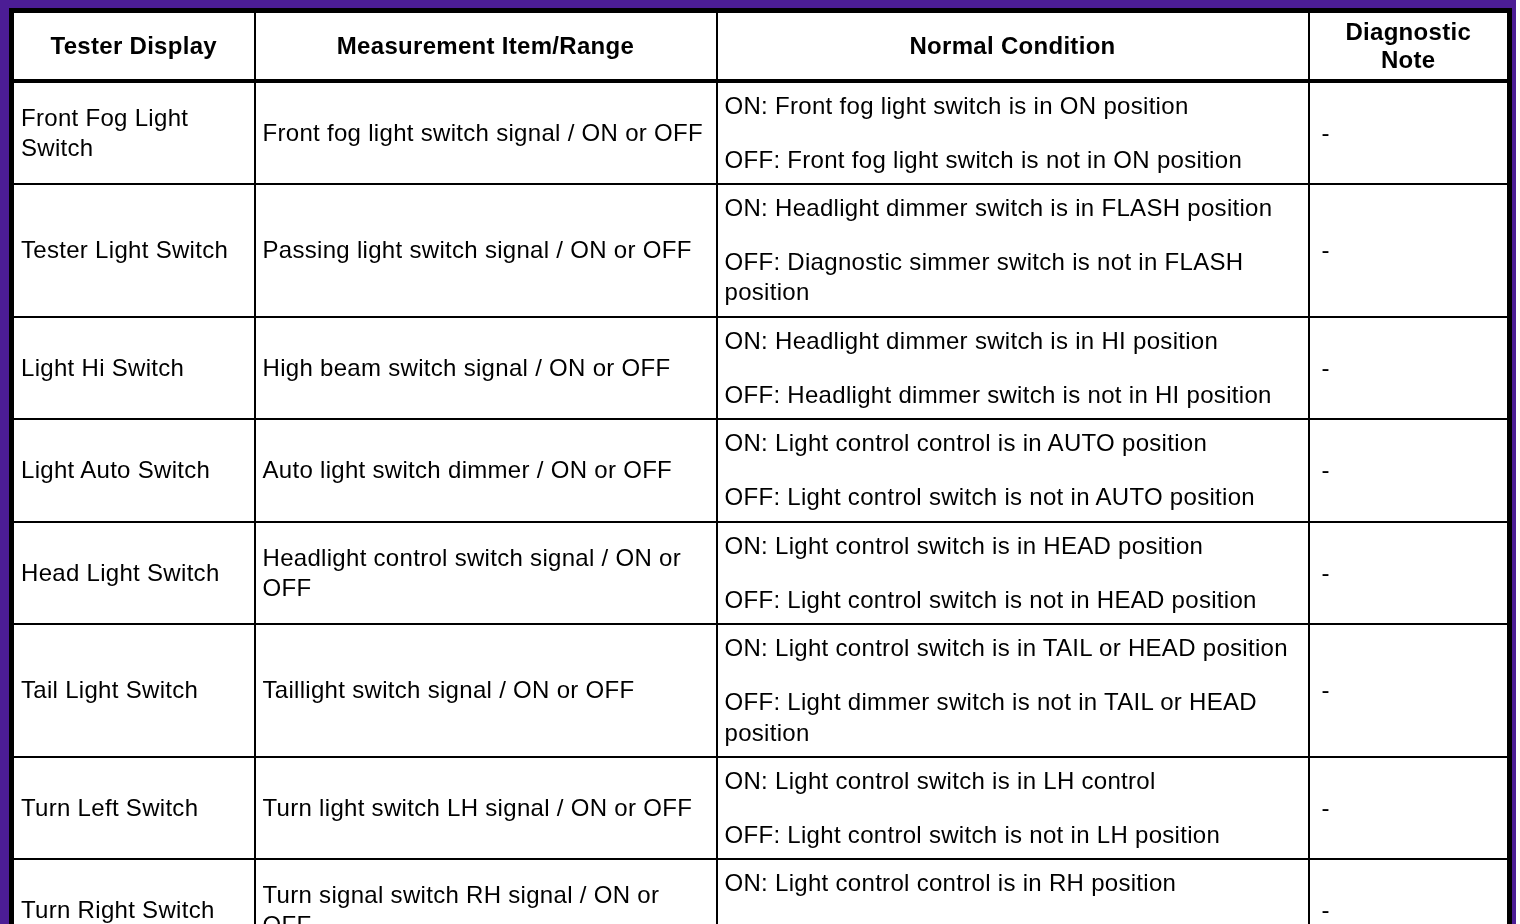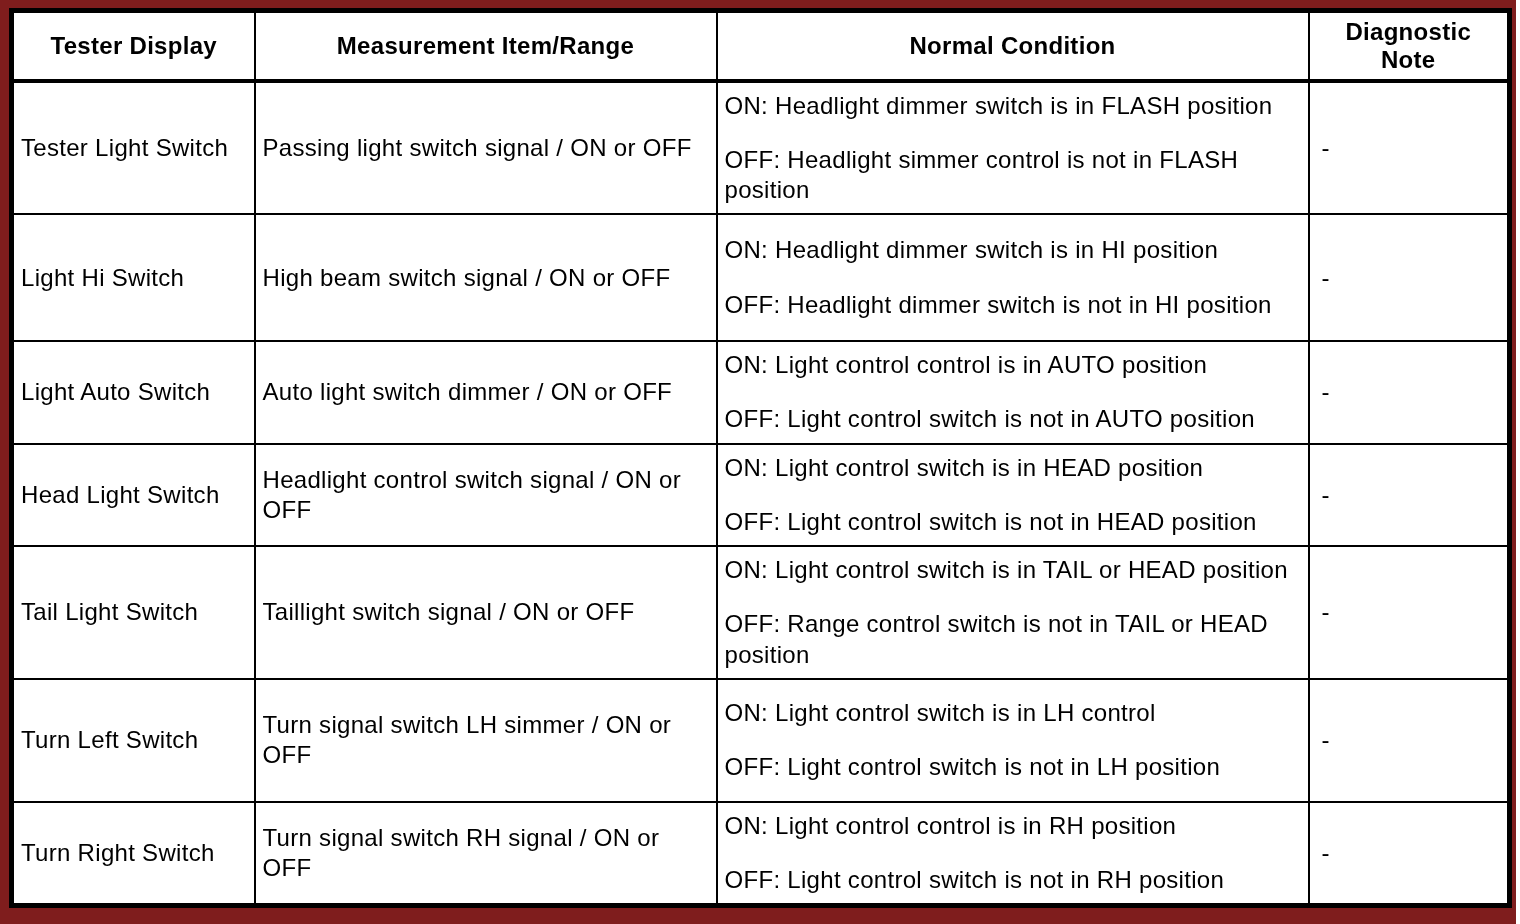--- a/index.html
+++ b/index.html
@@ -8,21 +8,21 @@
     background: #ffffff;
     width: 1520px;
     height: 924px;
     overflow: hidden;
   }
   .page {
     box-sizing: border-box;
     width: 1516px;
     height: 924px;
     padding: 8px 9px;
-    background: #7f1d1d;
+    background: #4c1d95;
   }
   table.diag {
     border-collapse: collapse;
     table-layout: fixed;
     width: 1502px;
     border: 5px solid #000000;
     font-family: "Liberation Sans", sans-serif;
     font-size: 24px;
     letter-spacing: 0.3px;
     color: #000000;
@@ -74,25 +74,34 @@
     <thead>
       <tr>
         <th>Tester Display</th>
         <th>Measurement Item/Range</th>
         <th>Normal Condition</th>
         <th class="note-h">Diagnostic Note</th>
       </tr>
     </thead>
     <tbody>
       <tr>
+        <td>Front Fog Light Switch</td>
+        <td>Front fog light switch signal / ON or OFF</td>
+        <td class="cond">
+          <div class="on">ON: Front fog light switch is in ON position</div>
+          <div class="off">OFF: Front fog light switch is not in ON position</div>
+        </td>
+        <td class="note">-</td>
+      </tr>
+      <tr>
         <td>Tester Light Switch</td>
         <td>Passing light switch signal / ON or OFF</td>
         <td class="cond">
           <div class="on">ON: Headlight dimmer switch is in FLASH position</div>
-          <div class="off">OFF: Headlight simmer control is not in FLASH position</div>
+          <div class="off">OFF: Diagnostic simmer switch is not in FLASH position</div>
         </td>
         <td class="note">-</td>
       </tr>
       <tr>
         <td>Light Hi Switch</td>
         <td>High beam switch signal / ON or OFF</td>
         <td class="cond">
           <div class="on">ON: Headlight dimmer switch is in HI position</div>
           <div class="off">OFF: Headlight dimmer switch is not in HI position</div>
         </td>
@@ -114,27 +123,27 @@
           <div class="on">ON: Light control switch is in HEAD position</div>
           <div class="off">OFF: Light control switch is not in HEAD position</div>
         </td>
         <td class="note">-</td>
       </tr>
       <tr>
         <td>Tail Light Switch</td>
         <td>Taillight switch signal / ON or OFF</td>
         <td class="cond">
           <div class="on">ON: Light control switch is in TAIL or HEAD position</div>
-          <div class="off">OFF: Range control switch is not in TAIL or HEAD position</div>
+          <div class="off">OFF: Light dimmer switch is not in TAIL or HEAD position</div>
         </td>
         <td class="note">-</td>
       </tr>
       <tr>
         <td>Turn Left Switch</td>
-        <td>Turn signal switch LH simmer / ON or OFF</td>
+        <td>Turn light switch LH signal / ON or OFF</td>
         <td class="cond">
           <div class="on">ON: Light control switch is in LH control</div>
           <div class="off">OFF: Light control switch is not in LH position</div>
         </td>
         <td class="note">-</td>
       </tr>
       <tr>
         <td>Turn Right Switch</td>
         <td>Turn signal switch RH signal / ON or OFF</td>
         <td class="cond">

